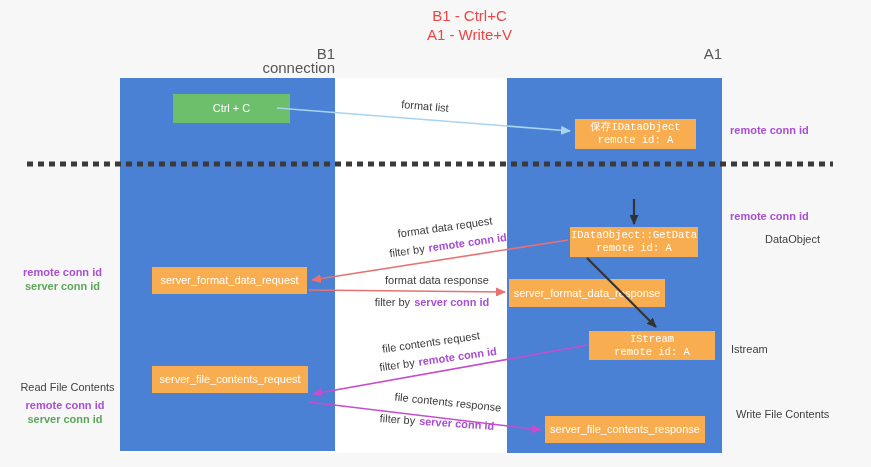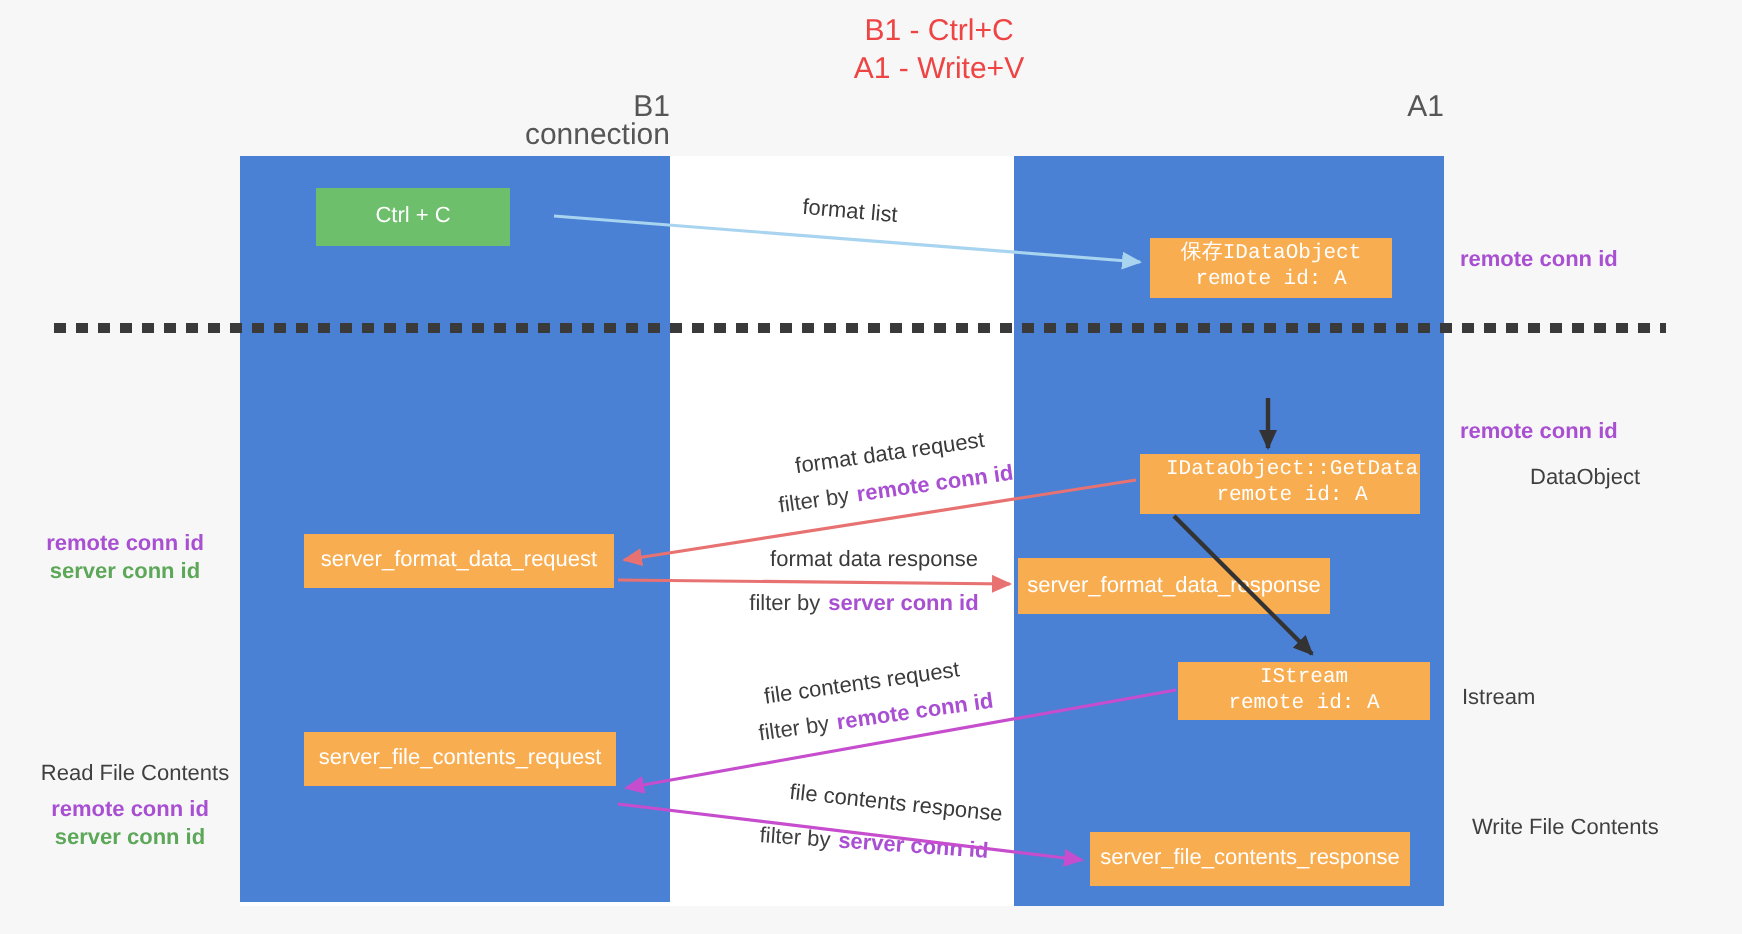--- a/index.html
+++ b/index.html
@@ -42,31 +42,31 @@
     <div>B1</div>
     <div>connection</div>
   </div>
   <div class="colhead" style="left:507px;top:47px;">
     <div>A1</div>
   </div>
 
   <div class="pillar" style="left:120px;top:78px;height:373px;"></div>
   <div class="pillar" style="left:507px;top:78px;height:375px;"></div>
 
-  <div class="node green" style="left:158px;top:94px;width:97px;height:29px;">
+  <div class="node green" style="left:173px;top:94px;width:117px;height:29px;">
     <div>Ctrl + C</div>
   </div>
 
   <div class="node orange" style="left:575px;top:119px;width:121px;height:30px;">
     <div class="l2">保存IDataObject</div>
     <div class="l2">remote id: A</div>
   </div>
 
 
-  <div class="node orange" style="left:570px;top:227px;width:128px;height:30px;padding-left:12px;">
+  <div class="node orange" style="left:570px;top:227px;width:128px;height:30px;">
     <div class="l2">IDataObject::GetData</div>
     <div class="l2">remote id: A</div>
   </div>
 
   <div class="node orange" style="left:152px;top:267px;width:155px;height:27px;">
     <div>server_format_data_request</div>
   </div>
 
   <div class="node orange" style="left:509px;top:279px;width:156px;height:28px;">
     <div>server_format_data_response</div>

